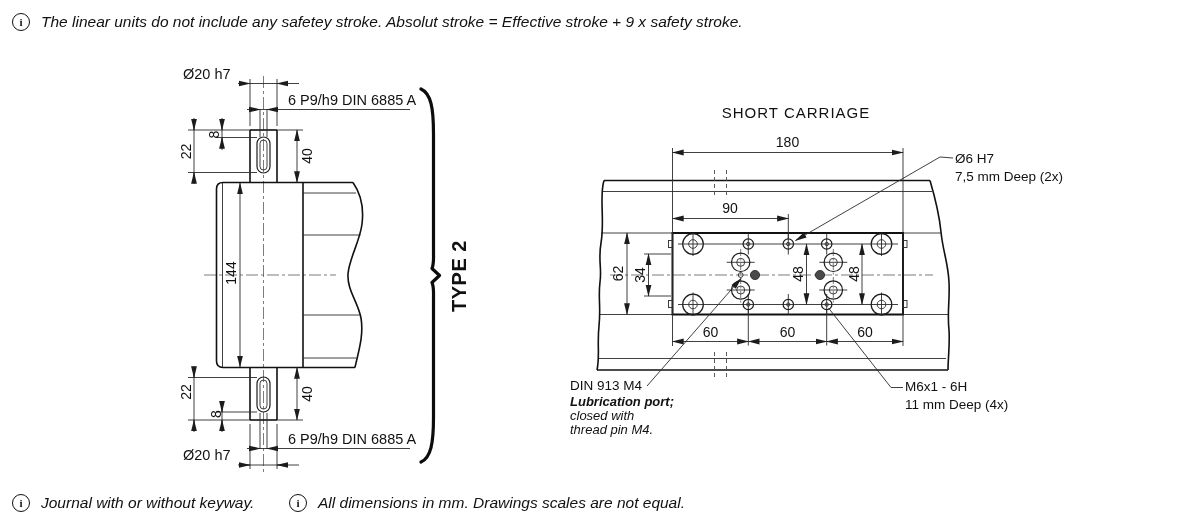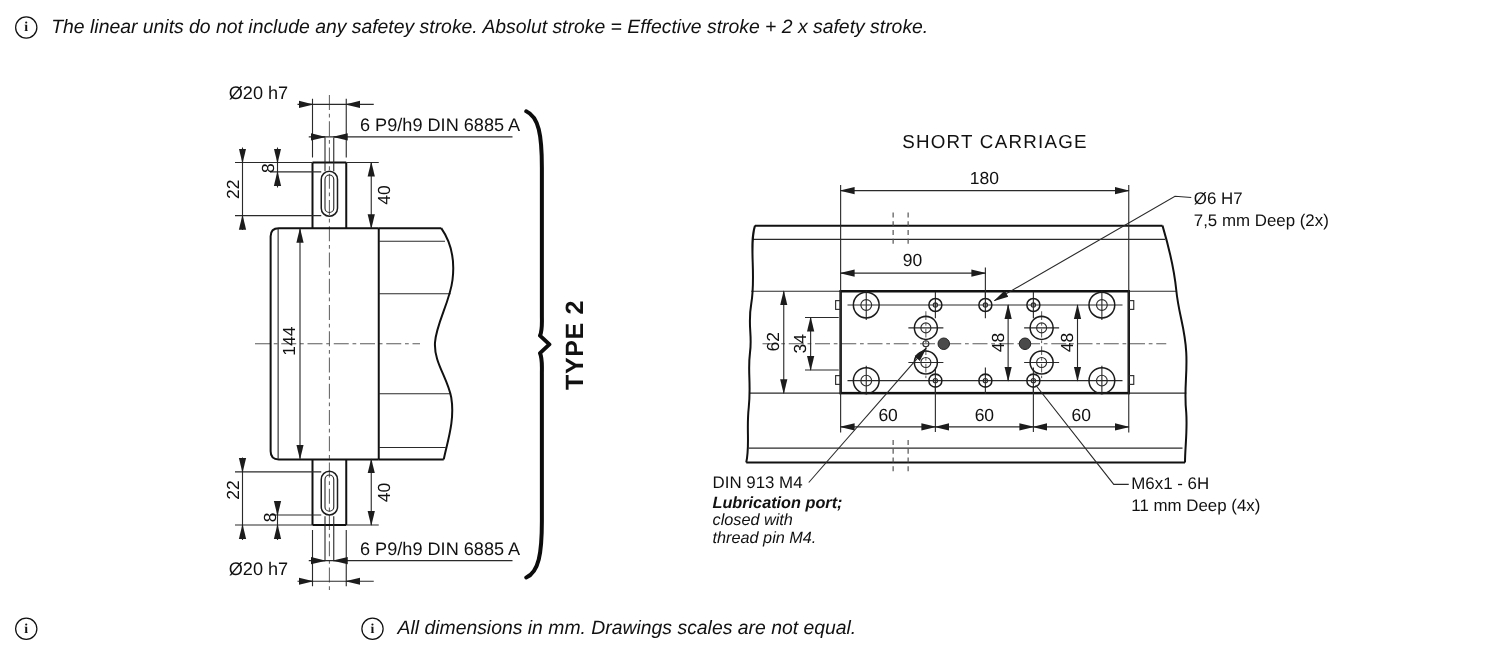--- a/index.html
+++ b/index.html
@@ -280,23 +280,24 @@
       </g>
       <g>
         <text class="lt" x="905" y="391">M6x1 - 6H</text>
         <text class="lt" x="905" y="409">11 mm Deep (4x)</text>
       </g>
     </g>
   </svg>
 
   <div class="note" style="left:12px;top:13px;">
     <span class="info-icon">i</span>
-    <span>The linear units do not include any safetey stroke. Absolut stroke = Effective stroke + 2 x safety stroke.</span>
+    <span>The linear units do not include any safetey stroke. Absolut stroke = Effective stroke + 9 x safety stroke.</span>
   </div>
   <div class="note" style="left:12px;top:494px;">
     <span class="info-icon">i</span>
+    <span>Journal with or without keyway.</span>
   </div>
   <div class="note" style="left:289px;top:494px;">
     <span class="info-icon">i</span>
     <span>All dimensions in mm. Drawings scales are not equal.</span>
   </div>
 
 </div>
 
 </body></html>

